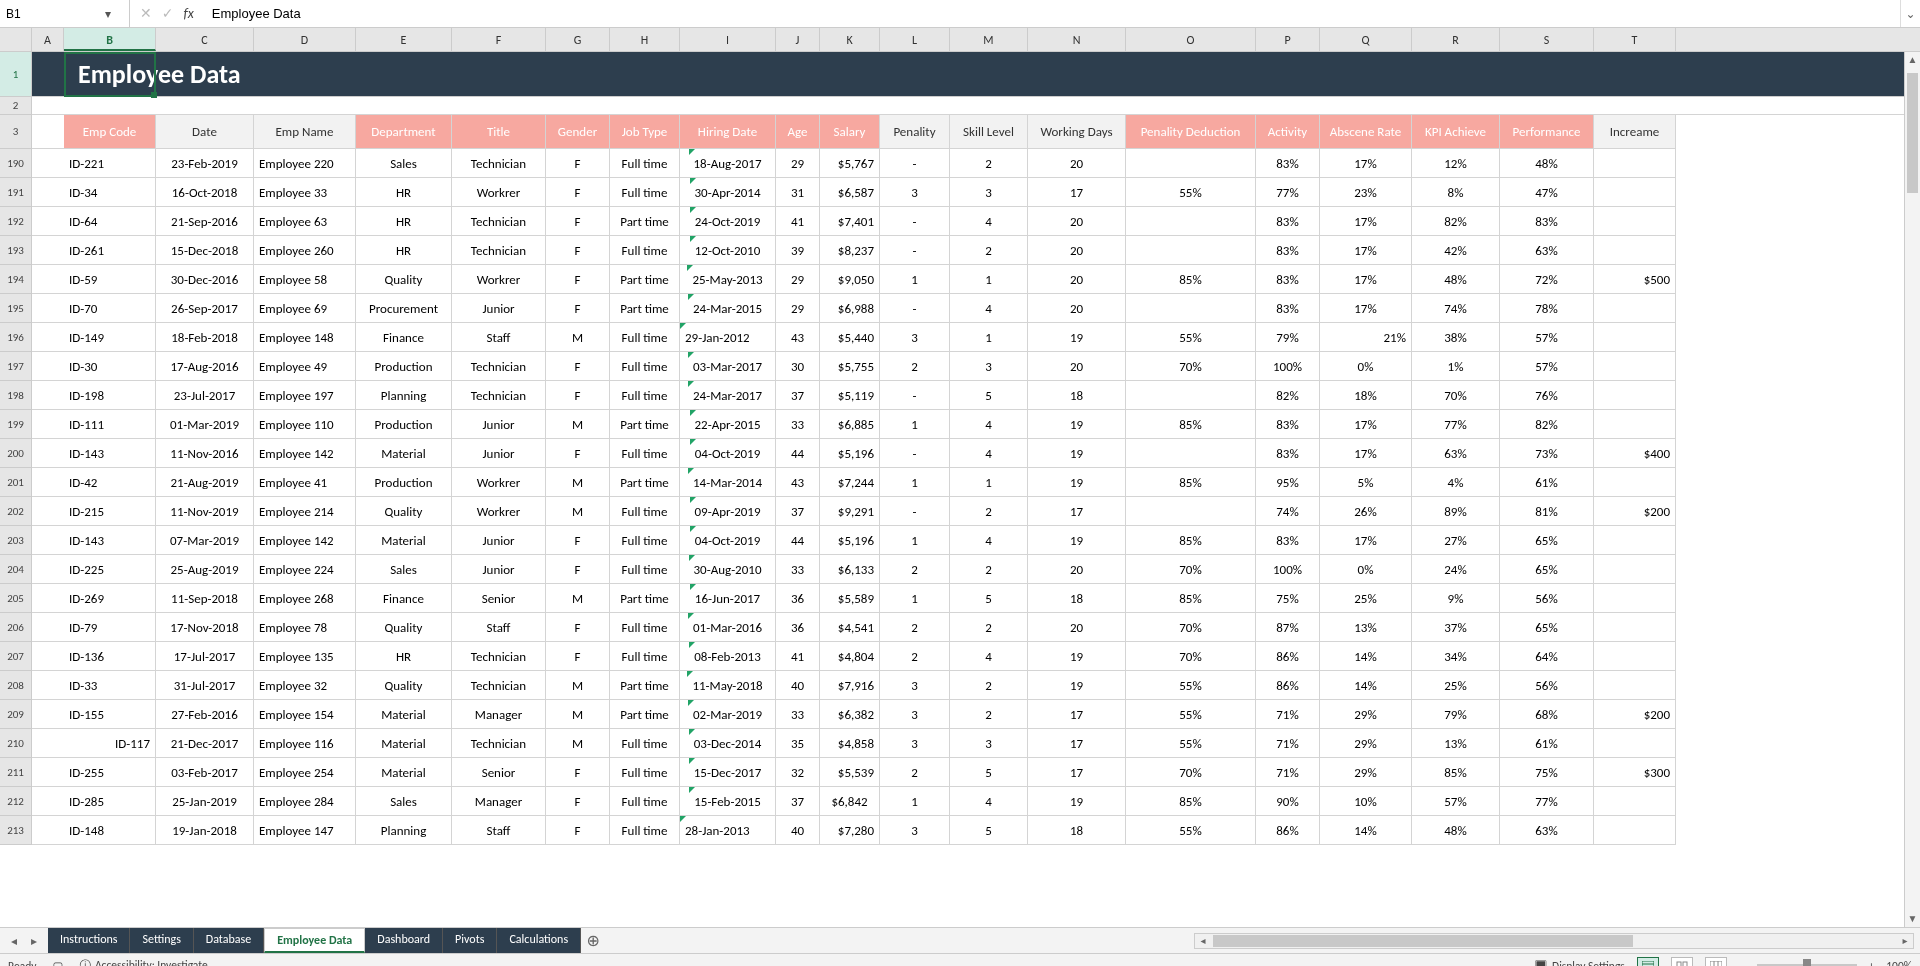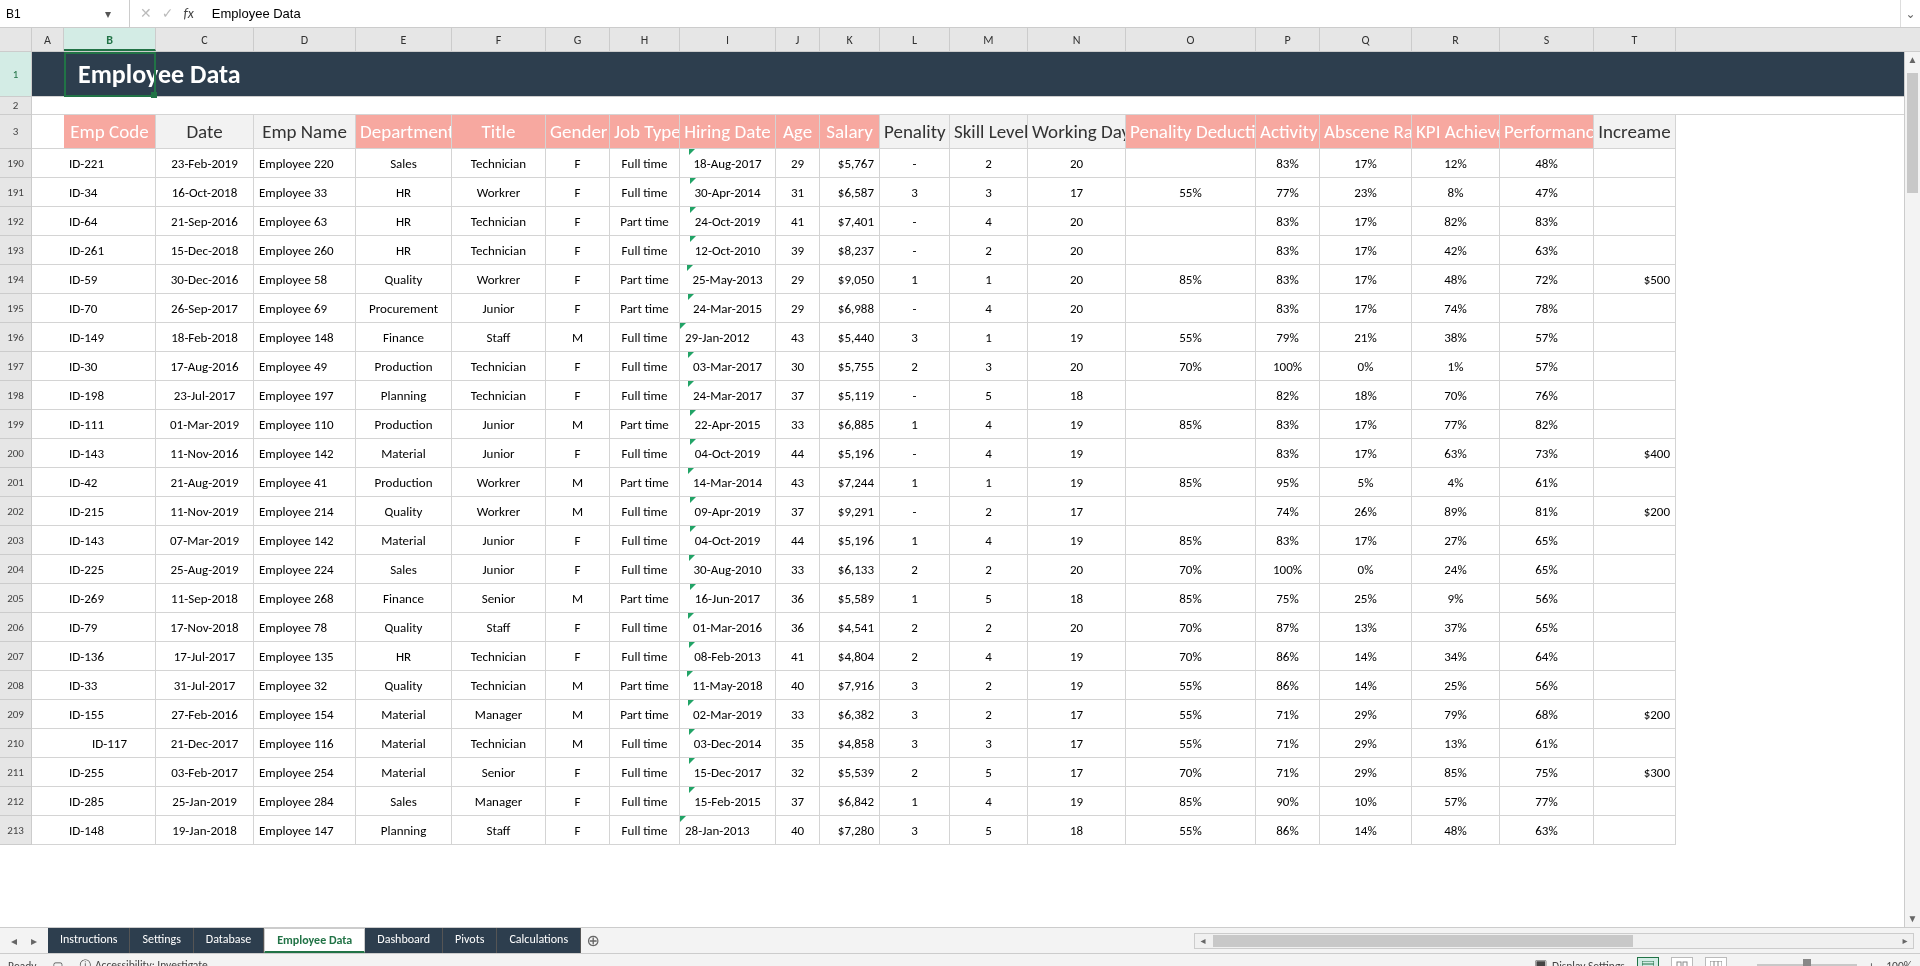--- a/index.html
+++ b/index.html
@@ -35,21 +35,21 @@
 .title-cell { background: #2d3e4e; color: #fff; font-weight: bold; font-size: 26px; line-height: 45px; padding-left: 14px; flex: 1; border-bottom:1px solid #ccc; }
 .title-row .row-head { height: 45px; line-height: 45px; }
 
 .blank-row { display:flex; height: 18px; }
 .blank-row .row-head { height:18px; line-height:18px; }
 .blank-cell { flex:1; border-bottom:1px solid #d4d4d4; }
 
 
 .thead-row { display:flex; height: 34px; }
 .thead-row .row-head { height: 34px; line-height:34px; }
-.th { line-height:34px; font-size:19px; text-align:center; border-right:1px solid #d4d4d4; border-bottom:1px solid #d4d4d4; flex-shrink:0; overflow:hidden; white-space:nowrap; padding: 0 4px; }
+.th { line-height:34px; font-size:13px; text-align:center; border-right:1px solid #d4d4d4; border-bottom:1px solid #d4d4d4; flex-shrink:0; overflow:hidden; white-space:nowrap; padding: 0 4px; }
 .th.pink { background: #f7a8a0; color:#fff; }
 .th.gray { background: #f2f2f2; color:#333; }
 
 
 .err::before { content:''; position:absolute; width:0; height:0; border-top:6px solid #21a366; border-right:6px solid transparent; margin-left:-5px; }
 
 
 .active-cell { position:absolute; border:2px solid #217346; pointer-events:none; }
 .active-cell .fill-handle { position:absolute; width:6px; height:6px; background:#217346; right:-3px; bottom:-3px; }
 
@@ -316,21 +316,21 @@
           <div class="cell wG" style="text-align: center;">M</div>
           <div class="cell wH" style="text-align: center;">Full time</div>
           <div class="cell wI err" style="text-align: left; position: relative;">29-Jan-2012</div>
           <div class="cell wJ" style="text-align: center;">43</div>
           <div class="cell wK" style="text-align: right;">$5,440</div>
           <div class="cell wL" style="text-align: center;">3</div>
           <div class="cell wM" style="text-align: center;">1</div>
           <div class="cell wN" style="text-align: center;">19</div>
           <div class="cell wO" style="text-align: center;">55%</div>
           <div class="cell wP" style="text-align: center;">79%</div>
-          <div class="cell wQ" style="text-align: center;">21%</div>
+          <div class="cell wQ" style="text-align: right;">21%</div>
           <div class="cell wR" style="text-align: center;">38%</div>
           <div class="cell wS" style="text-align: center;">57%</div>
           <div class="cell wT" style="text-align: right;"></div>
         </div>
         <div class="row-div">
           <div class="row-head">197</div>
           <div class="cell wA" style="border-right: none;"></div>
           <div class="cell wB" style="text-align: left;">ID-30</div>
           <div class="cell wC" style="text-align: center;">17-Aug-2016</div>
           <div class="cell wD" style="text-align: left;">Employee 49</div>
@@ -623,21 +623,21 @@
           <div class="cell wO" style="text-align: center;">55%</div>
           <div class="cell wP" style="text-align: center;">71%</div>
           <div class="cell wQ" style="text-align: center;">29%</div>
           <div class="cell wR" style="text-align: center;">79%</div>
           <div class="cell wS" style="text-align: center;">68%</div>
           <div class="cell wT" style="text-align: right;">$200</div>
         </div>
         <div class="row-div">
           <div class="row-head">210</div>
           <div class="cell wA" style="border-right: none;"></div>
-          <div class="cell wB" style="text-align: center;">ID-117</div>
+          <div class="cell wB" style="text-align: right;">ID-117</div>
           <div class="cell wC" style="text-align: center;">21-Dec-2017</div>
           <div class="cell wD" style="text-align: left;">Employee 116</div>
           <div class="cell wE" style="text-align: center;">Material</div>
           <div class="cell wF" style="text-align: center;">Technician</div>
           <div class="cell wG" style="text-align: center;">M</div>
           <div class="cell wH" style="text-align: center;">Full time</div>
           <div class="cell wI err" style="text-align: center; position: relative;">03-Dec-2014</div>
           <div class="cell wJ" style="text-align: center;">35</div>
           <div class="cell wK" style="text-align: right;">$4,858</div>
           <div class="cell wL" style="text-align: center;">3</div>
@@ -678,21 +678,21 @@
           <div class="cell wA" style="border-right: none;"></div>
           <div class="cell wB" style="text-align: left;">ID-285</div>
           <div class="cell wC" style="text-align: center;">25-Jan-2019</div>
           <div class="cell wD" style="text-align: left;">Employee 284</div>
           <div class="cell wE" style="text-align: center;">Sales</div>
           <div class="cell wF" style="text-align: center;">Manager</div>
           <div class="cell wG" style="text-align: center;">F</div>
           <div class="cell wH" style="text-align: center;">Full time</div>
           <div class="cell wI err" style="text-align: center; position: relative;">15-Feb-2015</div>
           <div class="cell wJ" style="text-align: center;">37</div>
-          <div class="cell wK" style="text-align: right;">$6,842</div>
+          <div class="cell wK" style="text-align: center;">$6,842</div>
           <div class="cell wL" style="text-align: center;">1</div>
           <div class="cell wM" style="text-align: center;">4</div>
           <div class="cell wN" style="text-align: center;">19</div>
           <div class="cell wO" style="text-align: center;">85%</div>
           <div class="cell wP" style="text-align: center;">90%</div>
           <div class="cell wQ" style="text-align: center;">10%</div>
           <div class="cell wR" style="text-align: center;">57%</div>
           <div class="cell wS" style="text-align: center;">77%</div>
           <div class="cell wT" style="text-align: right;"></div>
         </div>

